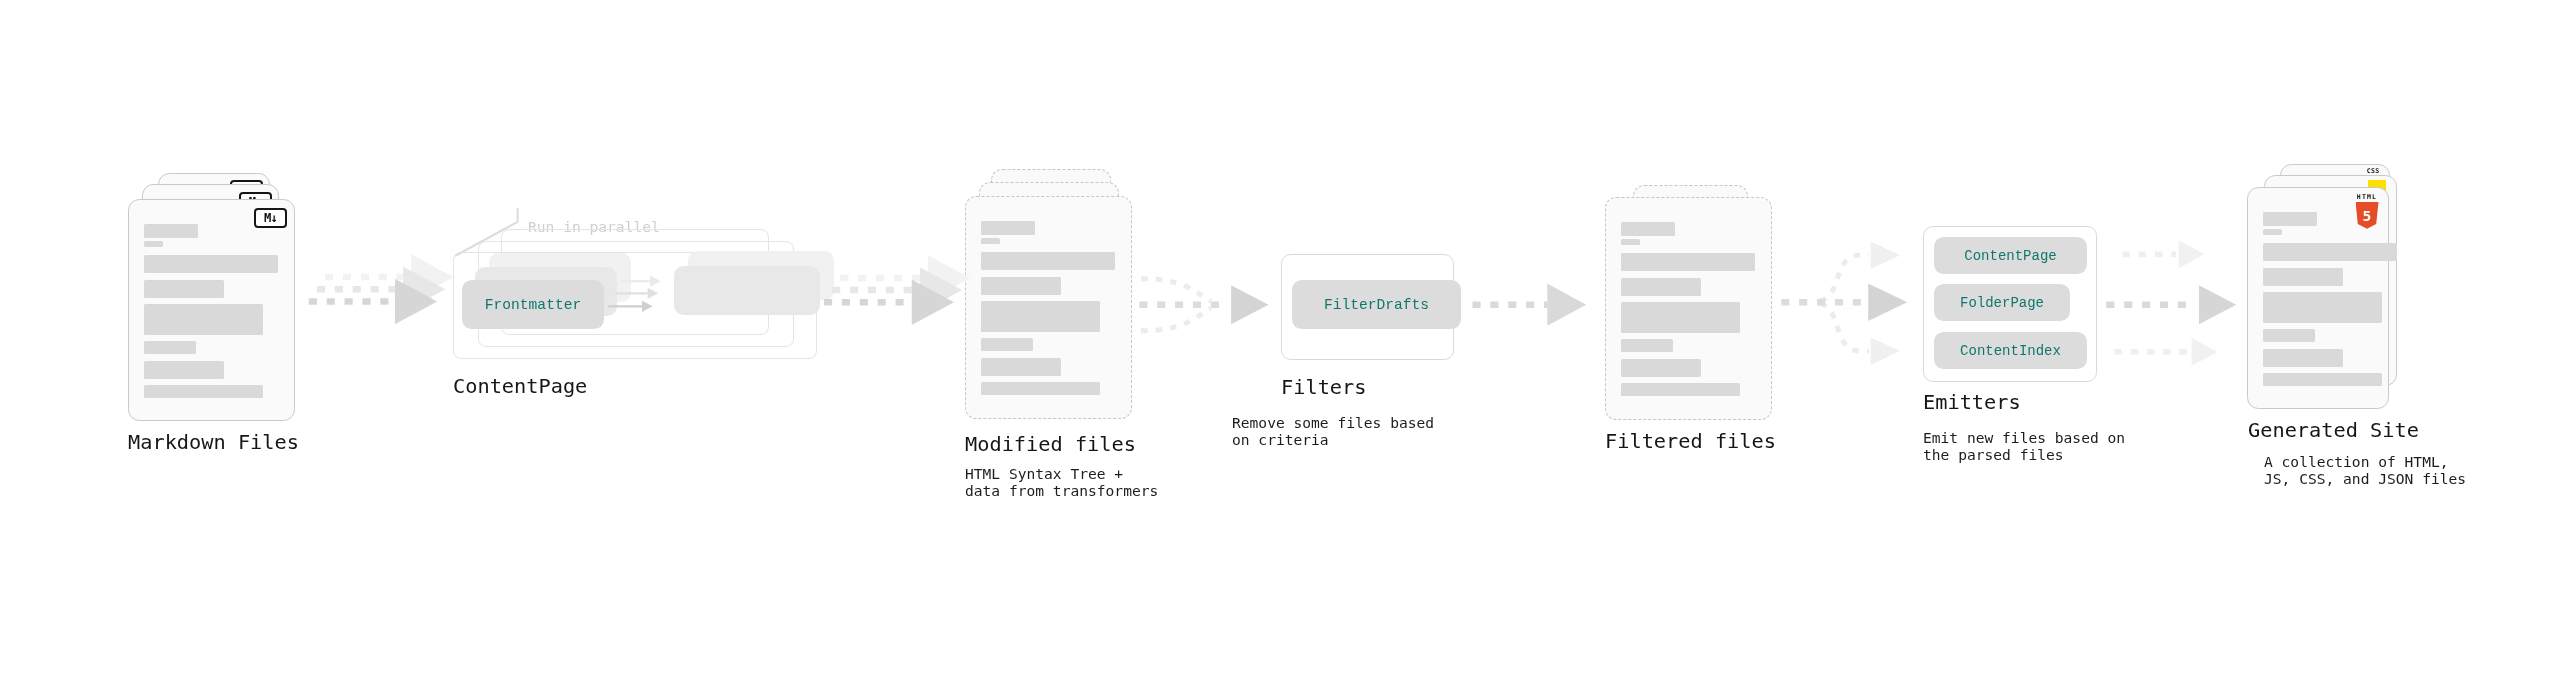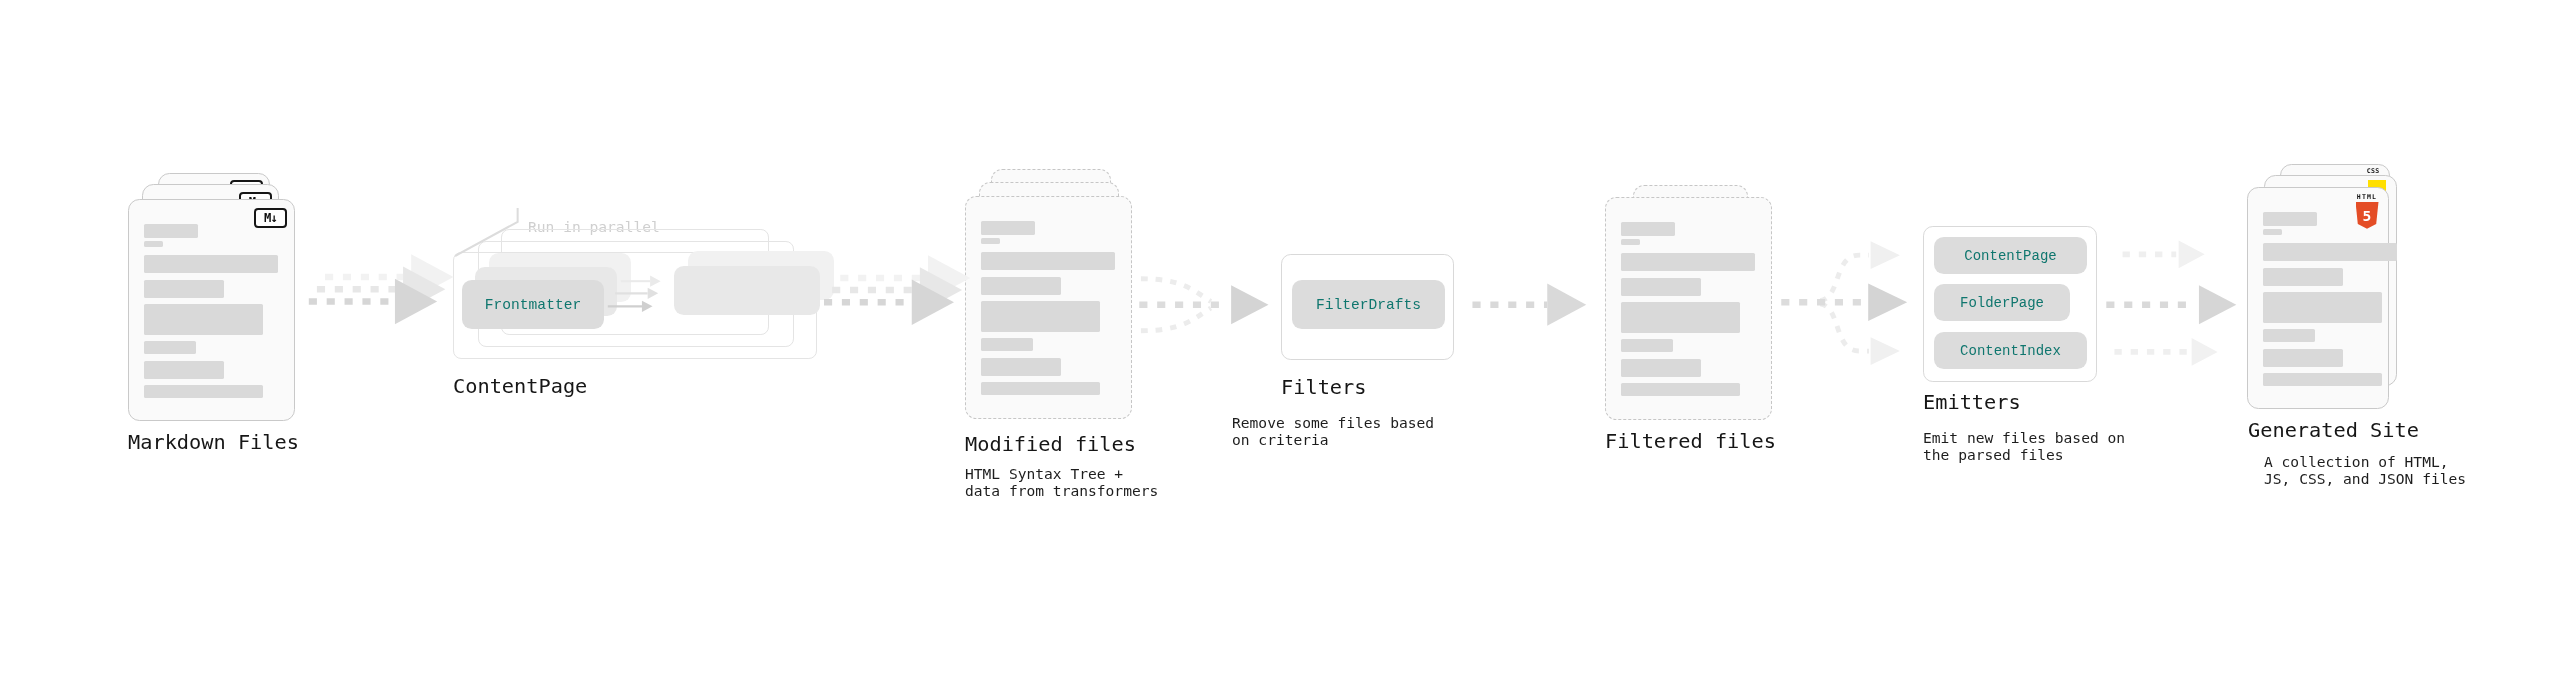--- a/index.html
+++ b/index.html
@@ -97,21 +97,21 @@
       <div class="bar b6"></div>
       <div class="bar b7"></div>
       <div class="bar b8"></div>
     </div>
   </div>
   <div class="title" style="left:965px;top:432px;">Modified files</div>
   <div class="subtitle" style="left:965px;top:465px;">HTML Syntax Tree +
 data from transformers</div>
 
   <div class="wbox" style="left:1281px;top:254px;width:173px;height:106px;"></div>
-  <div class="pill" style="left:1292px;top:280px;width:153px;height:49px;">FilterDrafts</div>
+  <div class="pill" style="left:1292px;top:280px;width:169px;height:49px;">FilterDrafts</div>
   <div class="title" style="left:1281px;top:375px;">Filters</div>
   <div class="subtitle" style="left:1232px;top:414px;">Remove some files based
 on criteria</div>
 
   <div style="position:absolute;left:1605px;top:156px;width:167px;height:268px;">
     <div class="card dashed" style="left:28.4px;top:29px;width:115px;height:211px;"></div>
     <div class="card dashed" style="left:0;top:41px;width:167px;height:223px;">
       <div class="bar b1"></div>
       <div class="bar b2"></div>
       <div class="bar b3"></div>

